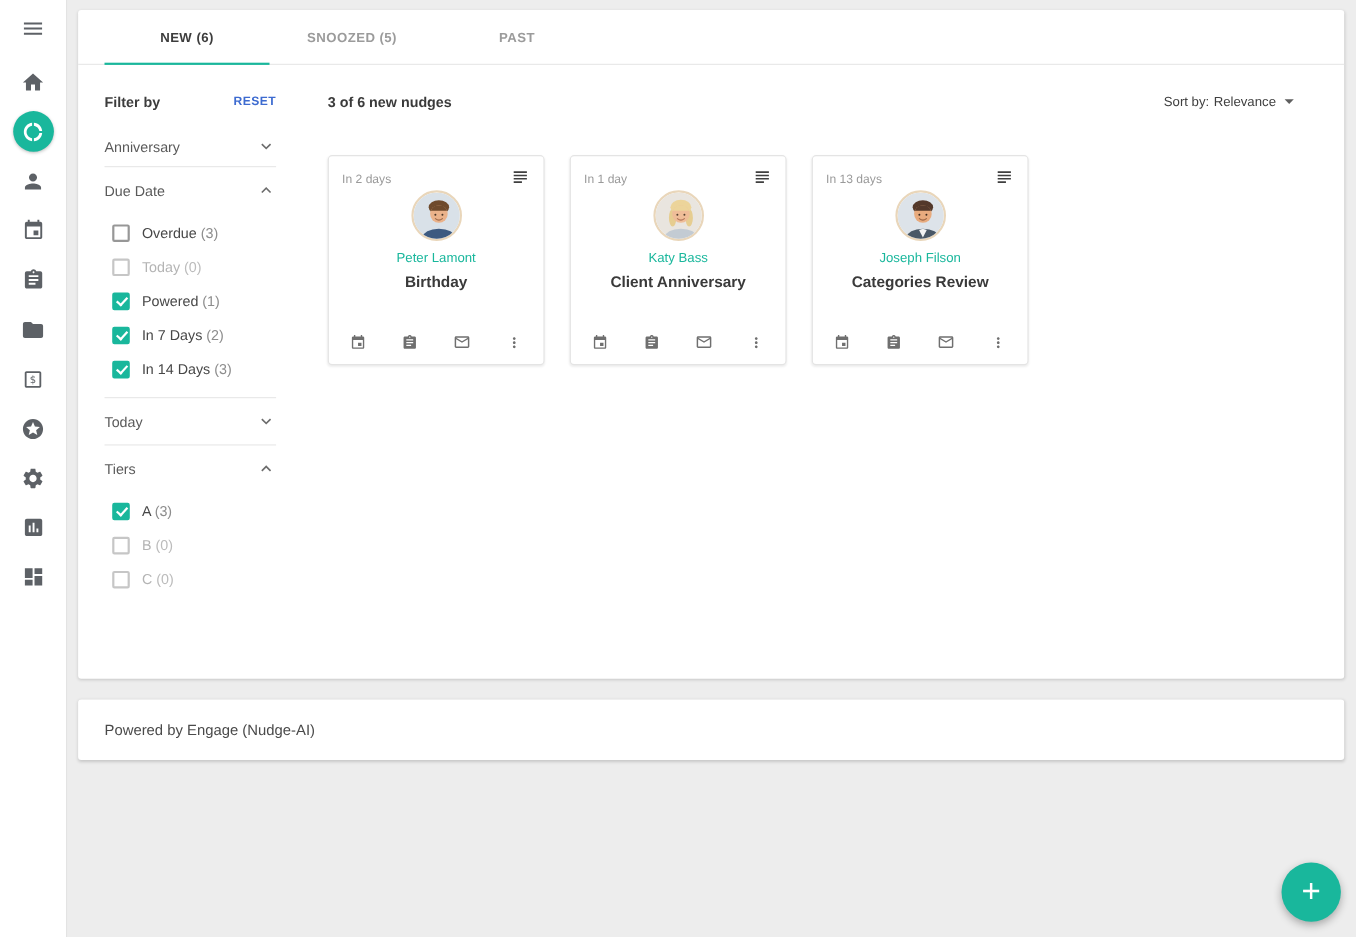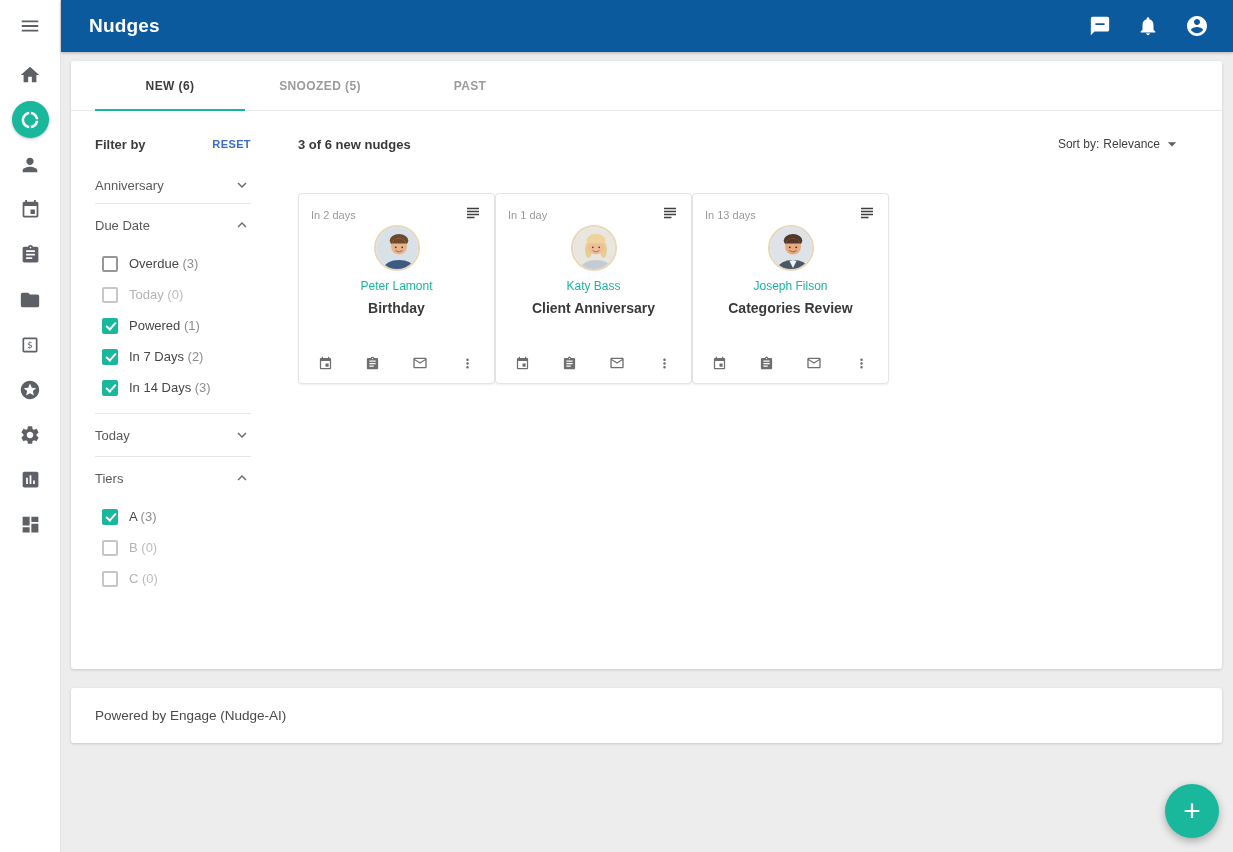--- a/index.html
+++ b/index.html
@@ -97,21 +97,21 @@
 
   
   .nudges-pane { flex: 1; display: flex; flex-direction: column; }
   .nudges-topline { display: flex; align-items: center; height: 18px; }
   .summary { font-size: 13px; font-weight: bold; color: #3a3a3a; }
   .sort-ctl { margin-left: auto; margin-right: 16px; display: flex; align-items: center; cursor: pointer; }
   .sort-label { font-size: 12px; color: #404040; margin-right: 4px; }
   .sort-value { font-size: 12px; color: #3f3f3f; }
   .sort-ctl svg { fill: #5f5f5f; margin-left: 2px; }
 
-  .nudge-cards { display: flex; margin-top: 40px; }
+  .nudge-cards { display: flex; gap: 23px; margin-top: 40px; }
   .nudge-card {
     width: 197px; height: 191px; background: #fff;
     border: 1px solid #e4e4e4; border-radius: 4px;
     box-shadow: 0 1px 2px rgba(0,0,0,.07);
     padding: 10px 12px 12px 12px;
     display: flex; flex-direction: column; align-items: center;
   }
   .nudge-top { width: 100%; display: flex; justify-content: space-between; align-items: flex-start; }
   .nudge-due { font-size: 11px; color: #9a9a9a; padding-top: 5px; }
   .nudge-top svg { fill: #3f3f3f; cursor: pointer; }
@@ -209,34 +209,20 @@
     </div>
     <div class="rail-slot">
       <svg width="21" height="21" viewBox="0 0 24 24">
           <path d="M3 13h8V3H3v10zm0 8h8v-6H3v6zm10 0h8V11h-8v10zm0-18v6h8V3h-8z"></path>
         </svg>
     </div>
   </aside>
 
   <div class="main-col">
 
-    <header class="appbar">
-      <span class="appbar-title">Nudges</span>
-      <div class="appbar-icons">
-        <svg width="22" height="22" viewBox="0 0 24 24">
-            <path d="M20 2H4c-1.1 0-1.99.9-1.99 2L2 22l4-4h14c1.1 0 2-.9 2-2V4c0-1.1-.9-2-2-2zM7 9h10v2H7V9z"></path>
-          </svg>
-        <svg width="22" height="22" viewBox="0 0 24 24">
-            <path d="M12 22c1.1 0 2-.9 2-2h-4c0 1.1.89 2 2 2zm6-6v-5c0-3.07-1.64-5.64-4.5-6.32V4c0-.83-.67-1.5-1.5-1.5s-1.5.67-1.5 1.5v.68C7.63 5.36 6 7.92 6 11v5l-2 2v1h16v-1l-2-2z"></path>
-          </svg>
-        <svg width="24" height="24" viewBox="0 0 24 24">
-            <path d="M12 2C6.48 2 2 6.48 2 12s4.48 10 10 10 10-4.48 10-10S17.52 2 12 2zm0 3c1.66 0 3 1.34 3 3s-1.34 3-3 3-3-1.34-3-3 1.34-3 3-3zm0 14.2c-2.5 0-4.71-1.28-6-3.22.03-1.99 4-3.08 6-3.08 1.99 0 5.97 1.09 6 3.08-1.29 1.94-3.5 3.22-6 3.22z"></path>
-          </svg>
-      </div>
-    </header>
 
     <div class="content">
 
       <div class="card-surface main-card">
 
         <div class="tabs">
           <div class="tab active">NEW (6)</div>
           <div class="tab">SNOOZED (5)</div>
           <div class="tab">PAST</div>
         </div>

